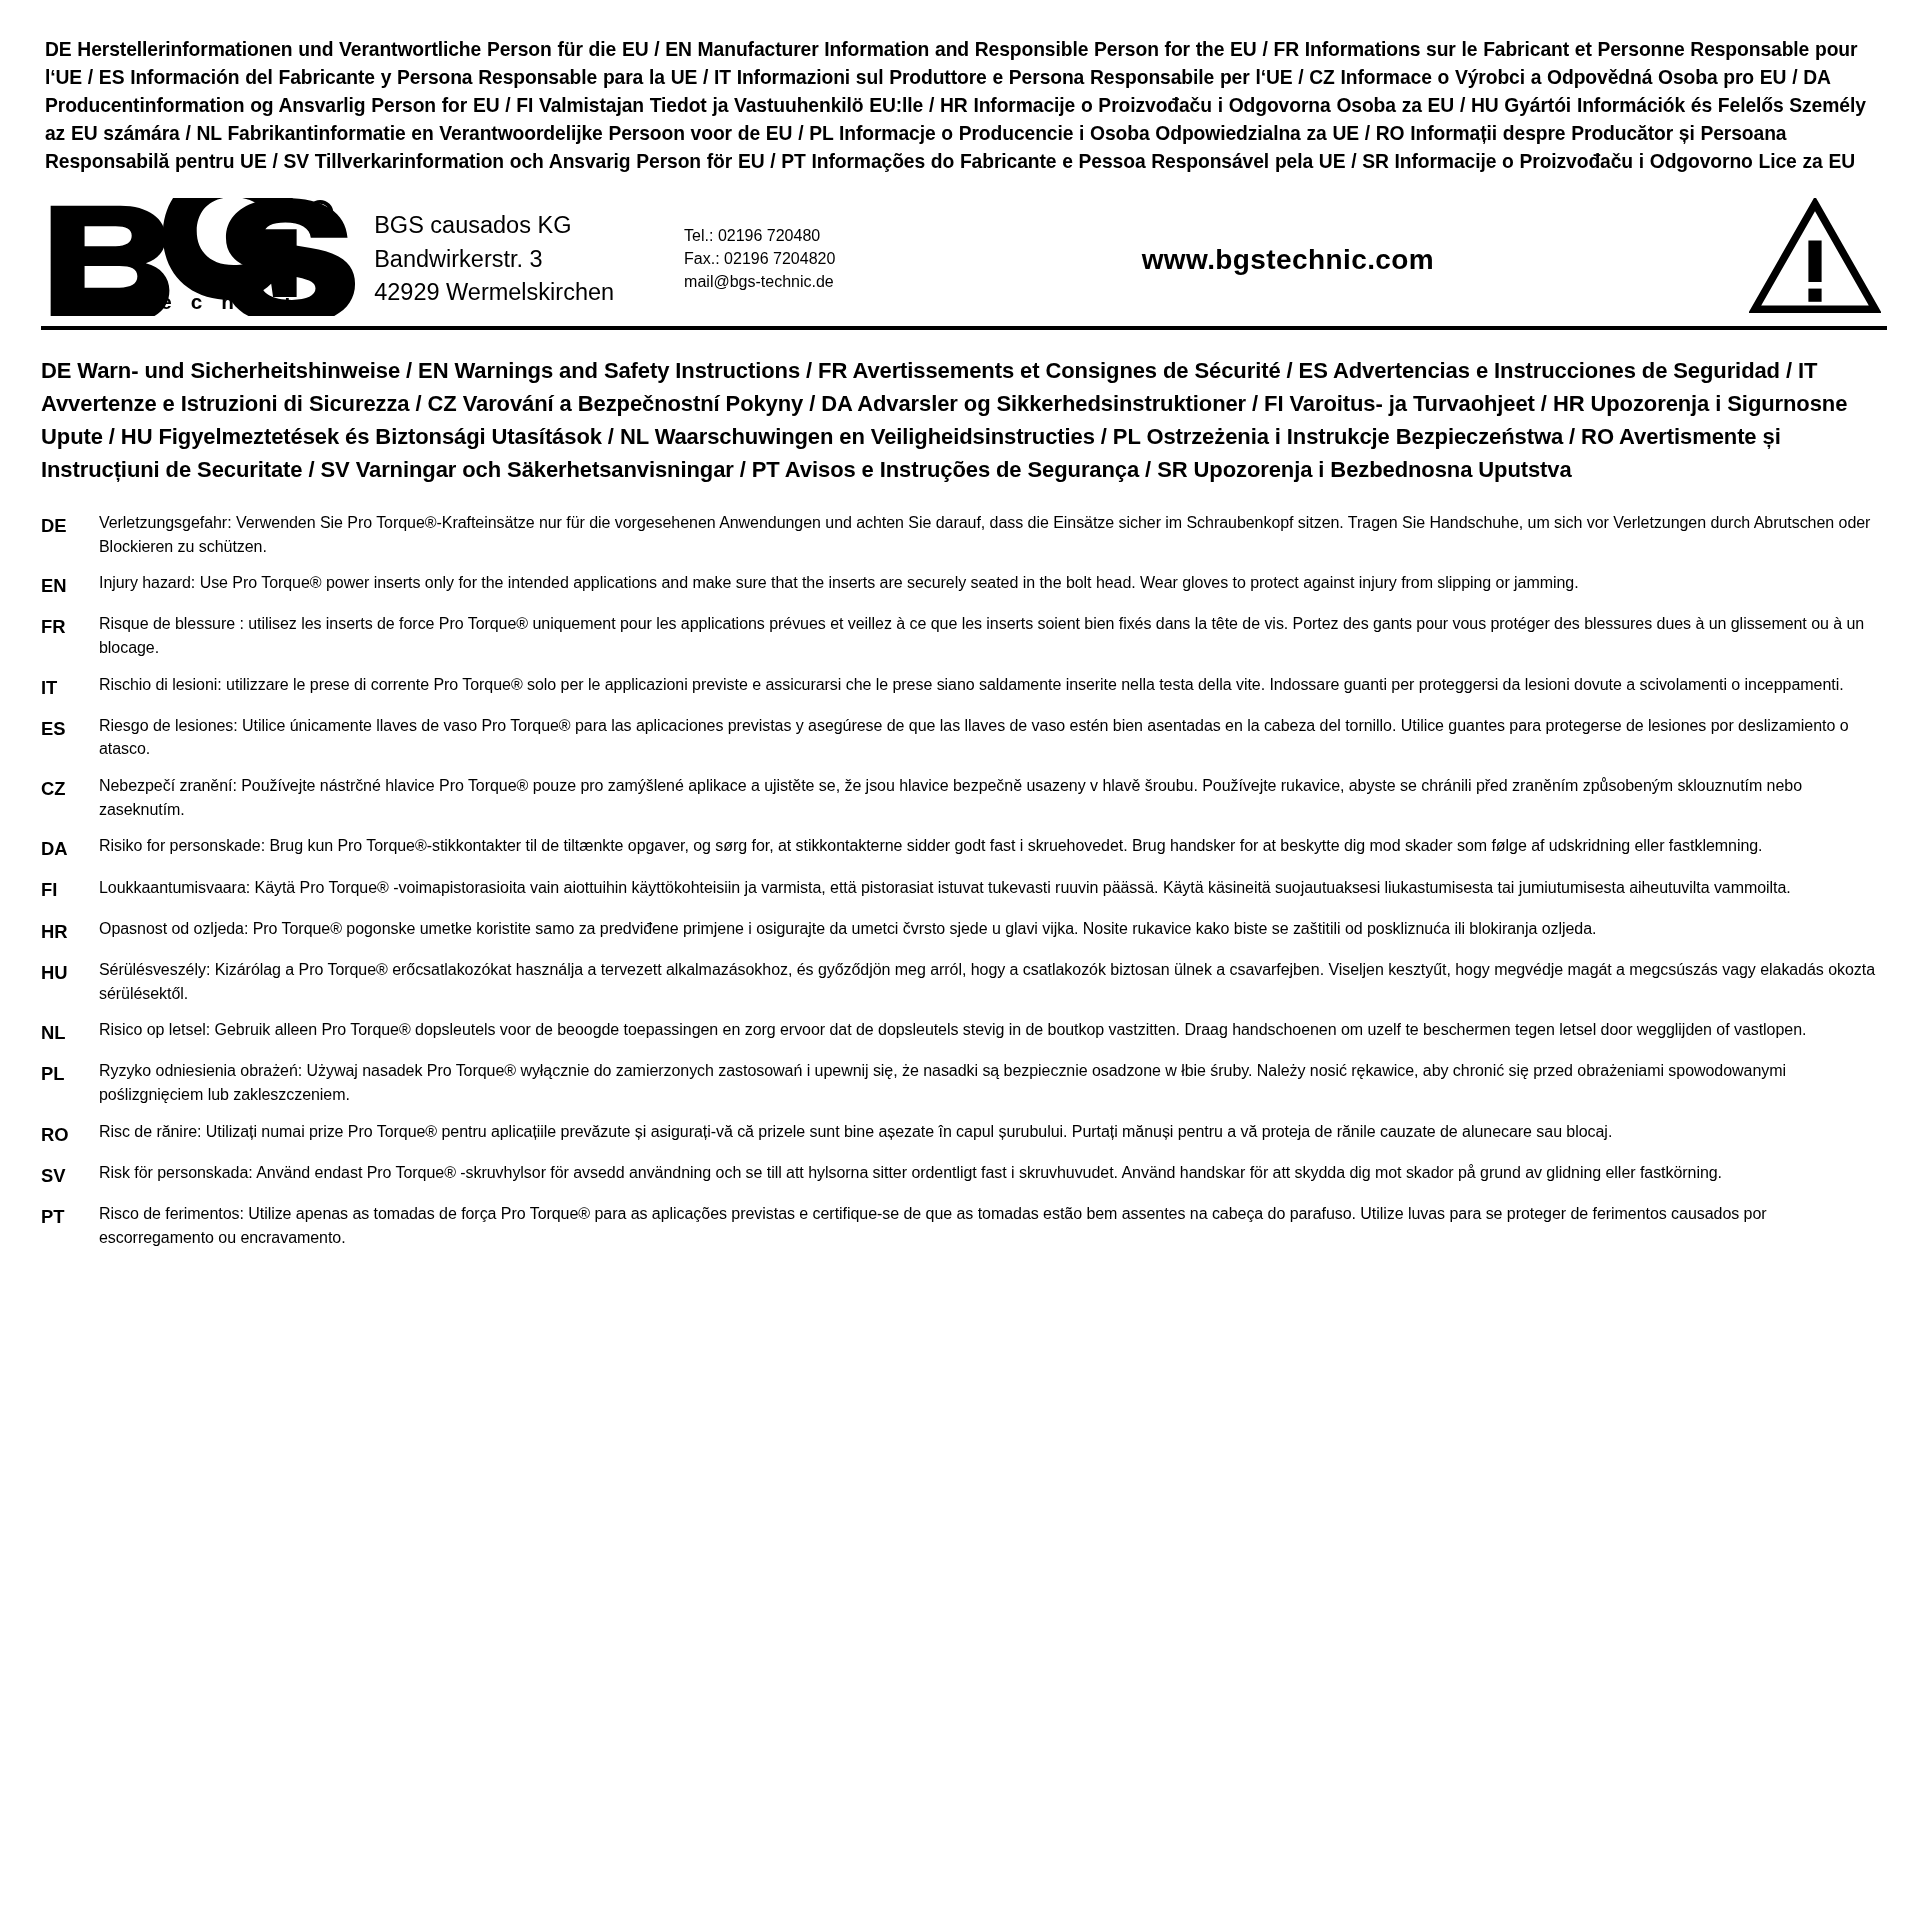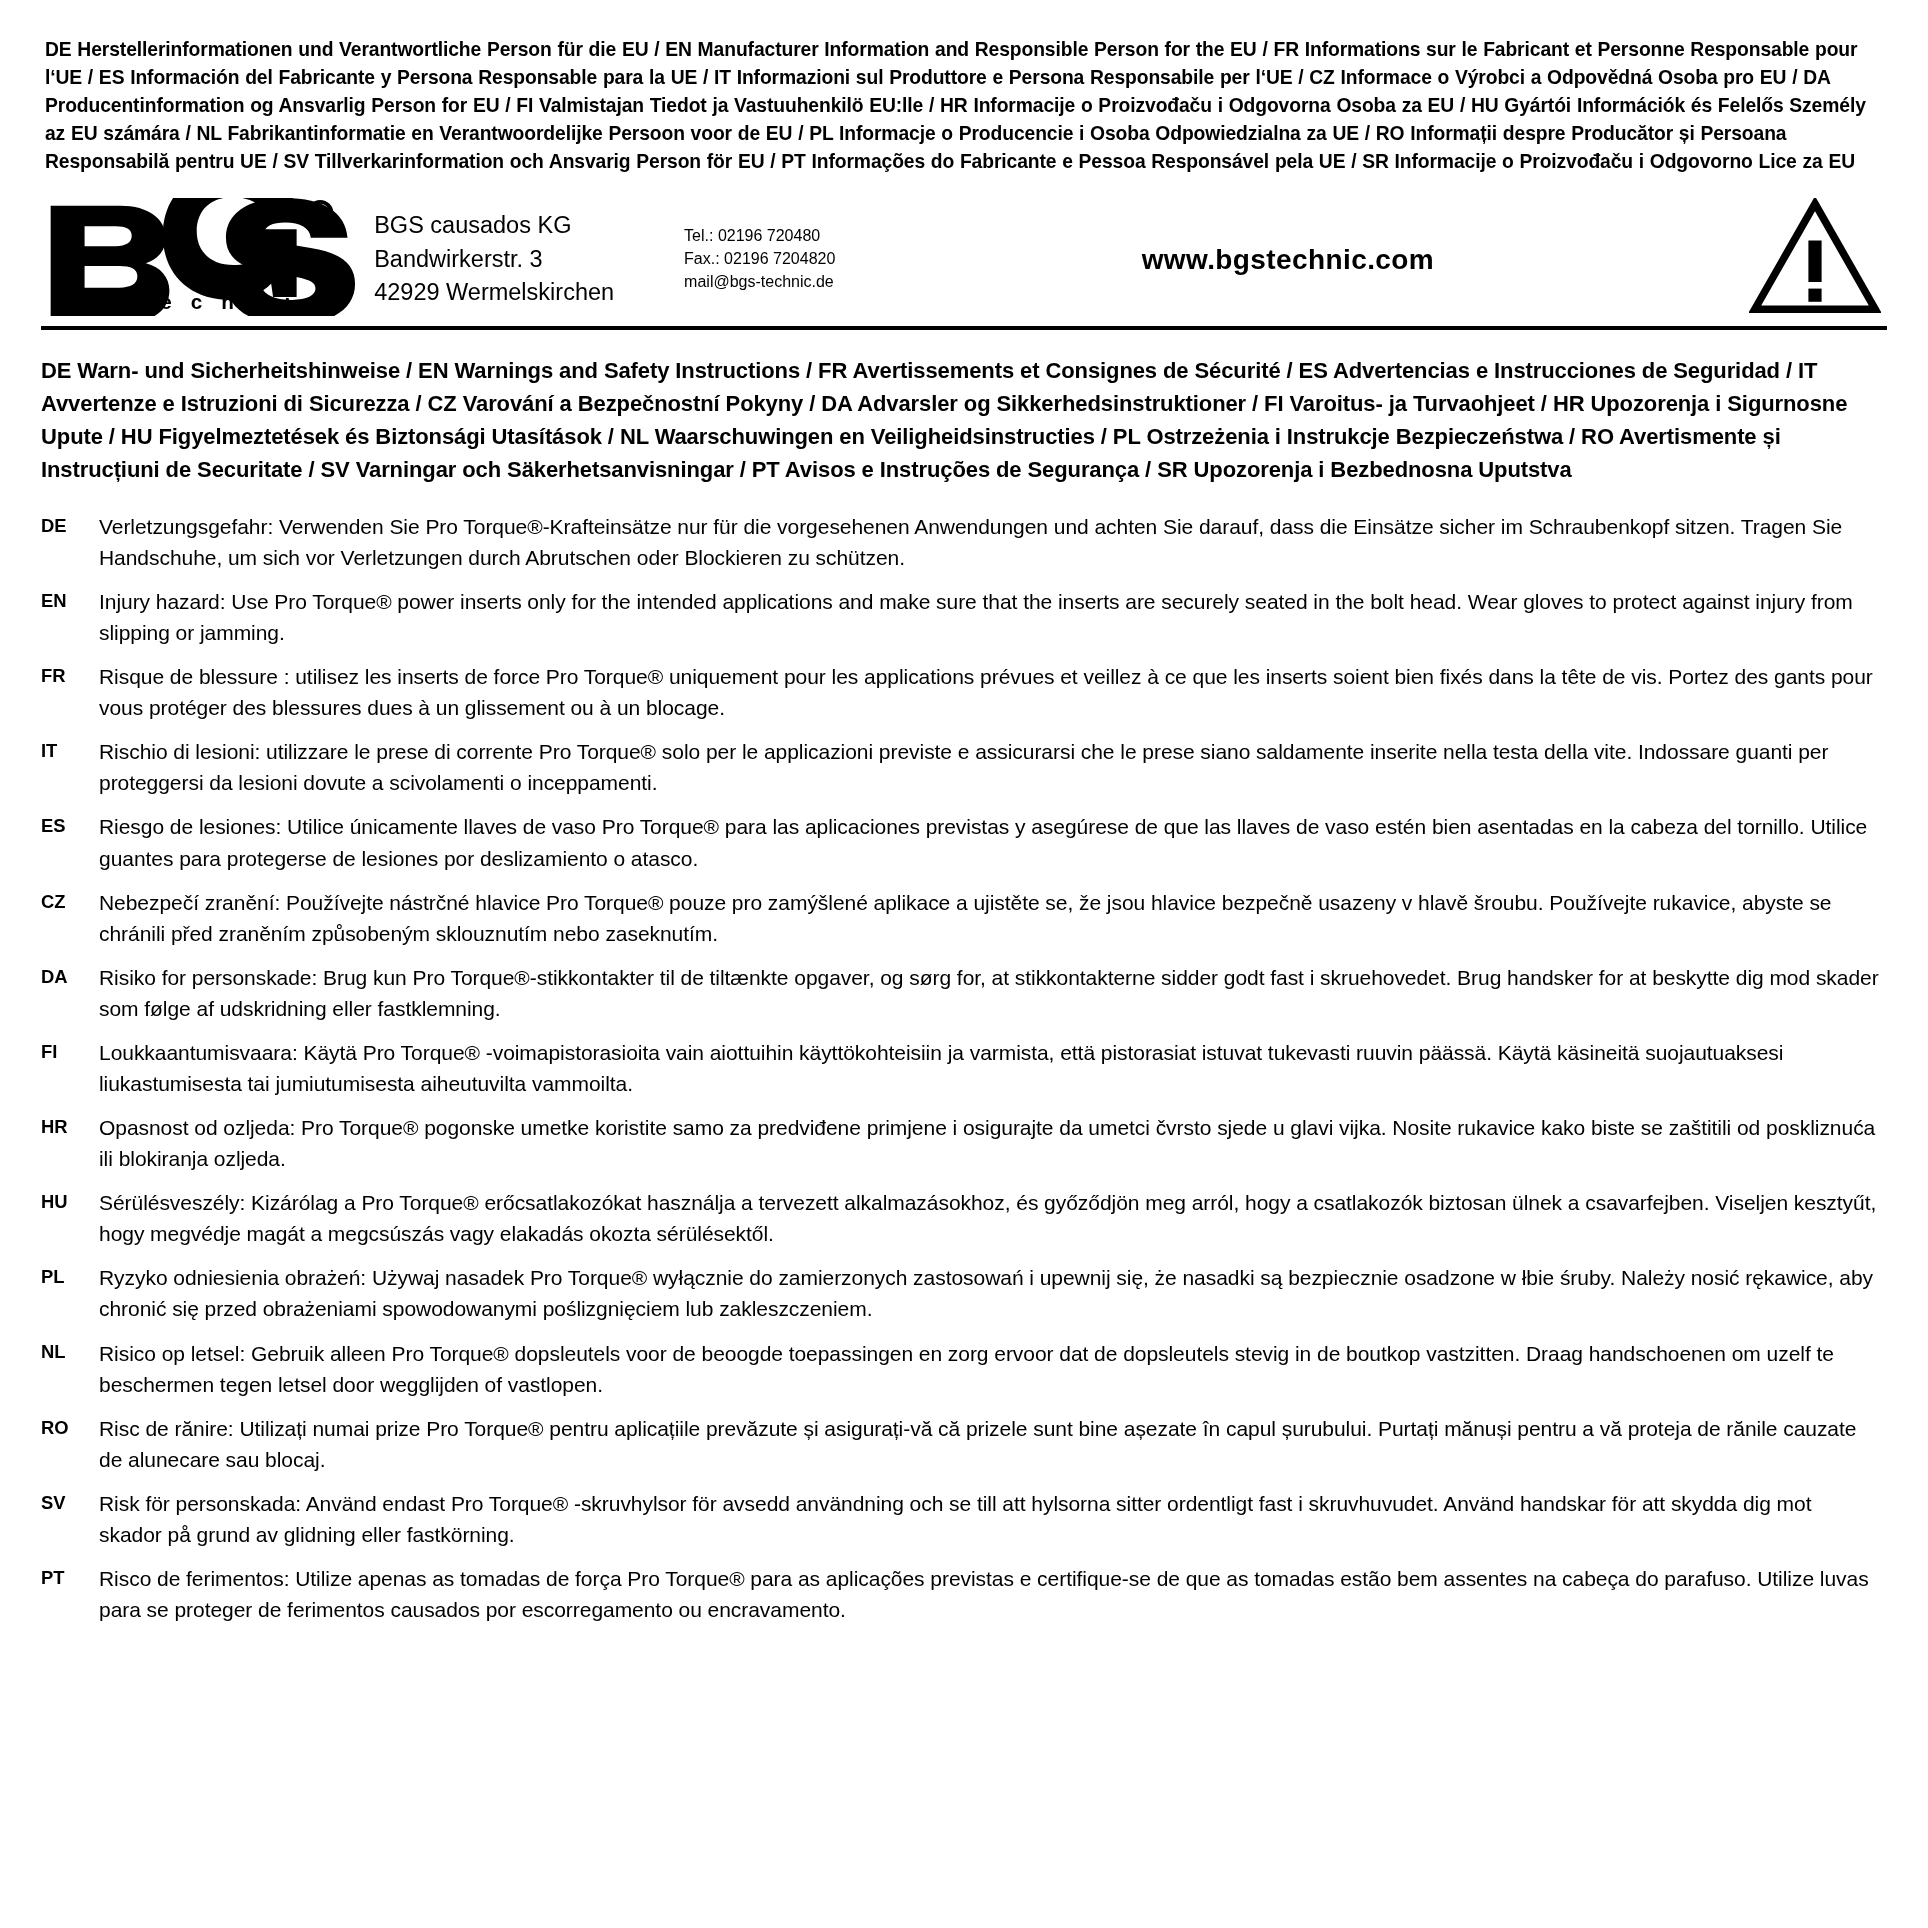--- a/index.html
+++ b/index.html
@@ -98,21 +98,21 @@
   }
   .lang-code {
     flex: 0 0 58px;
     font-size: 18.4px;
     font-weight: bold;
     line-height: 1.48;
     padding-top: 0.9px;
   }
   .lang-text {
     flex: 1 1 auto;
-    font-size: 21px;
+    font-size: 16px;
     line-height: 1.48;
     letter-spacing: -0.05px;
     max-width: 1780px;
   }
 </style>
 </head>
 <body>
 
 <div class="page">
 
@@ -205,28 +205,28 @@
     </div>
     <div class="lang-row">
       <div class="lang-code">HR</div>
       <div class="lang-text">Opasnost od ozljeda: Pro Torque® pogonske umetke koristite samo za predviđene primjene i osigurajte da umetci čvrsto sjede u glavi vijka. Nosite rukavice kako biste se zaštitili od poskliznuća ili blokiranja ozljeda.</div>
     </div>
     <div class="lang-row">
       <div class="lang-code">HU</div>
       <div class="lang-text">Sérülésveszély: Kizárólag a Pro Torque® erőcsatlakozókat használja a tervezett alkalmazásokhoz, és győződjön meg arról, hogy a csatlakozók biztosan ülnek a csavarfejben. Viseljen kesztyűt, hogy megvédje magát a megcsúszás vagy elakadás okozta sérülésektől.</div>
     </div>
     <div class="lang-row">
+      <div class="lang-code">NL</div>
+      <div class="lang-text">Risico op letsel: Gebruik alleen Pro Torque® dopsleutels voor de beoogde toepassingen en zorg ervoor dat de dopsleutels stevig in de boutkop vastzitten. Draag handschoenen om uzelf te beschermen tegen letsel door wegglijden of vastlopen.</div>
+    </div>
+    <div class="lang-row">
       <div class="lang-code">PL</div>
       <div class="lang-text">Ryzyko odniesienia obrażeń: Używaj nasadek Pro Torque® wyłącznie do zamierzonych zastosowań i upewnij się, że nasadki są bezpiecznie osadzone w łbie śruby. Należy nosić rękawice, aby chronić się przed obrażeniami spowodowanymi poślizgnięciem lub zakleszczeniem.</div>
     </div>
     <div class="lang-row">
-      <div class="lang-code">NL</div>
-      <div class="lang-text">Risico op letsel: Gebruik alleen Pro Torque® dopsleutels voor de beoogde toepassingen en zorg ervoor dat de dopsleutels stevig in de boutkop vastzitten. Draag handschoenen om uzelf te beschermen tegen letsel door wegglijden of vastlopen.</div>
-    </div>
-    <div class="lang-row">
       <div class="lang-code">RO</div>
       <div class="lang-text">Risc de rănire: Utilizați numai prize Pro Torque® pentru aplicațiile prevăzute și asigurați-vă că prizele sunt bine așezate în capul șurubului. Purtați mănuși pentru a vă proteja de rănile cauzate de alunecare sau blocaj.</div>
     </div>
     <div class="lang-row">
       <div class="lang-code">SV</div>
       <div class="lang-text">Risk för personskada: Använd endast Pro Torque® -skruvhylsor för avsedd användning och se till att hylsorna sitter ordentligt fast i skruvhuvudet. Använd handskar för att skydda dig mot skador på grund av glidning eller fastkörning.</div>
     </div>
     <div class="lang-row">
       <div class="lang-code">PT</div>
       <div class="lang-text">Risco de ferimentos: Utilize apenas as tomadas de força Pro Torque® para as aplicações previstas e certifique-se de que as tomadas estão bem assentes na cabeça do parafuso. Utilize luvas para se proteger de ferimentos causados por escorregamento ou encravamento.</div>

